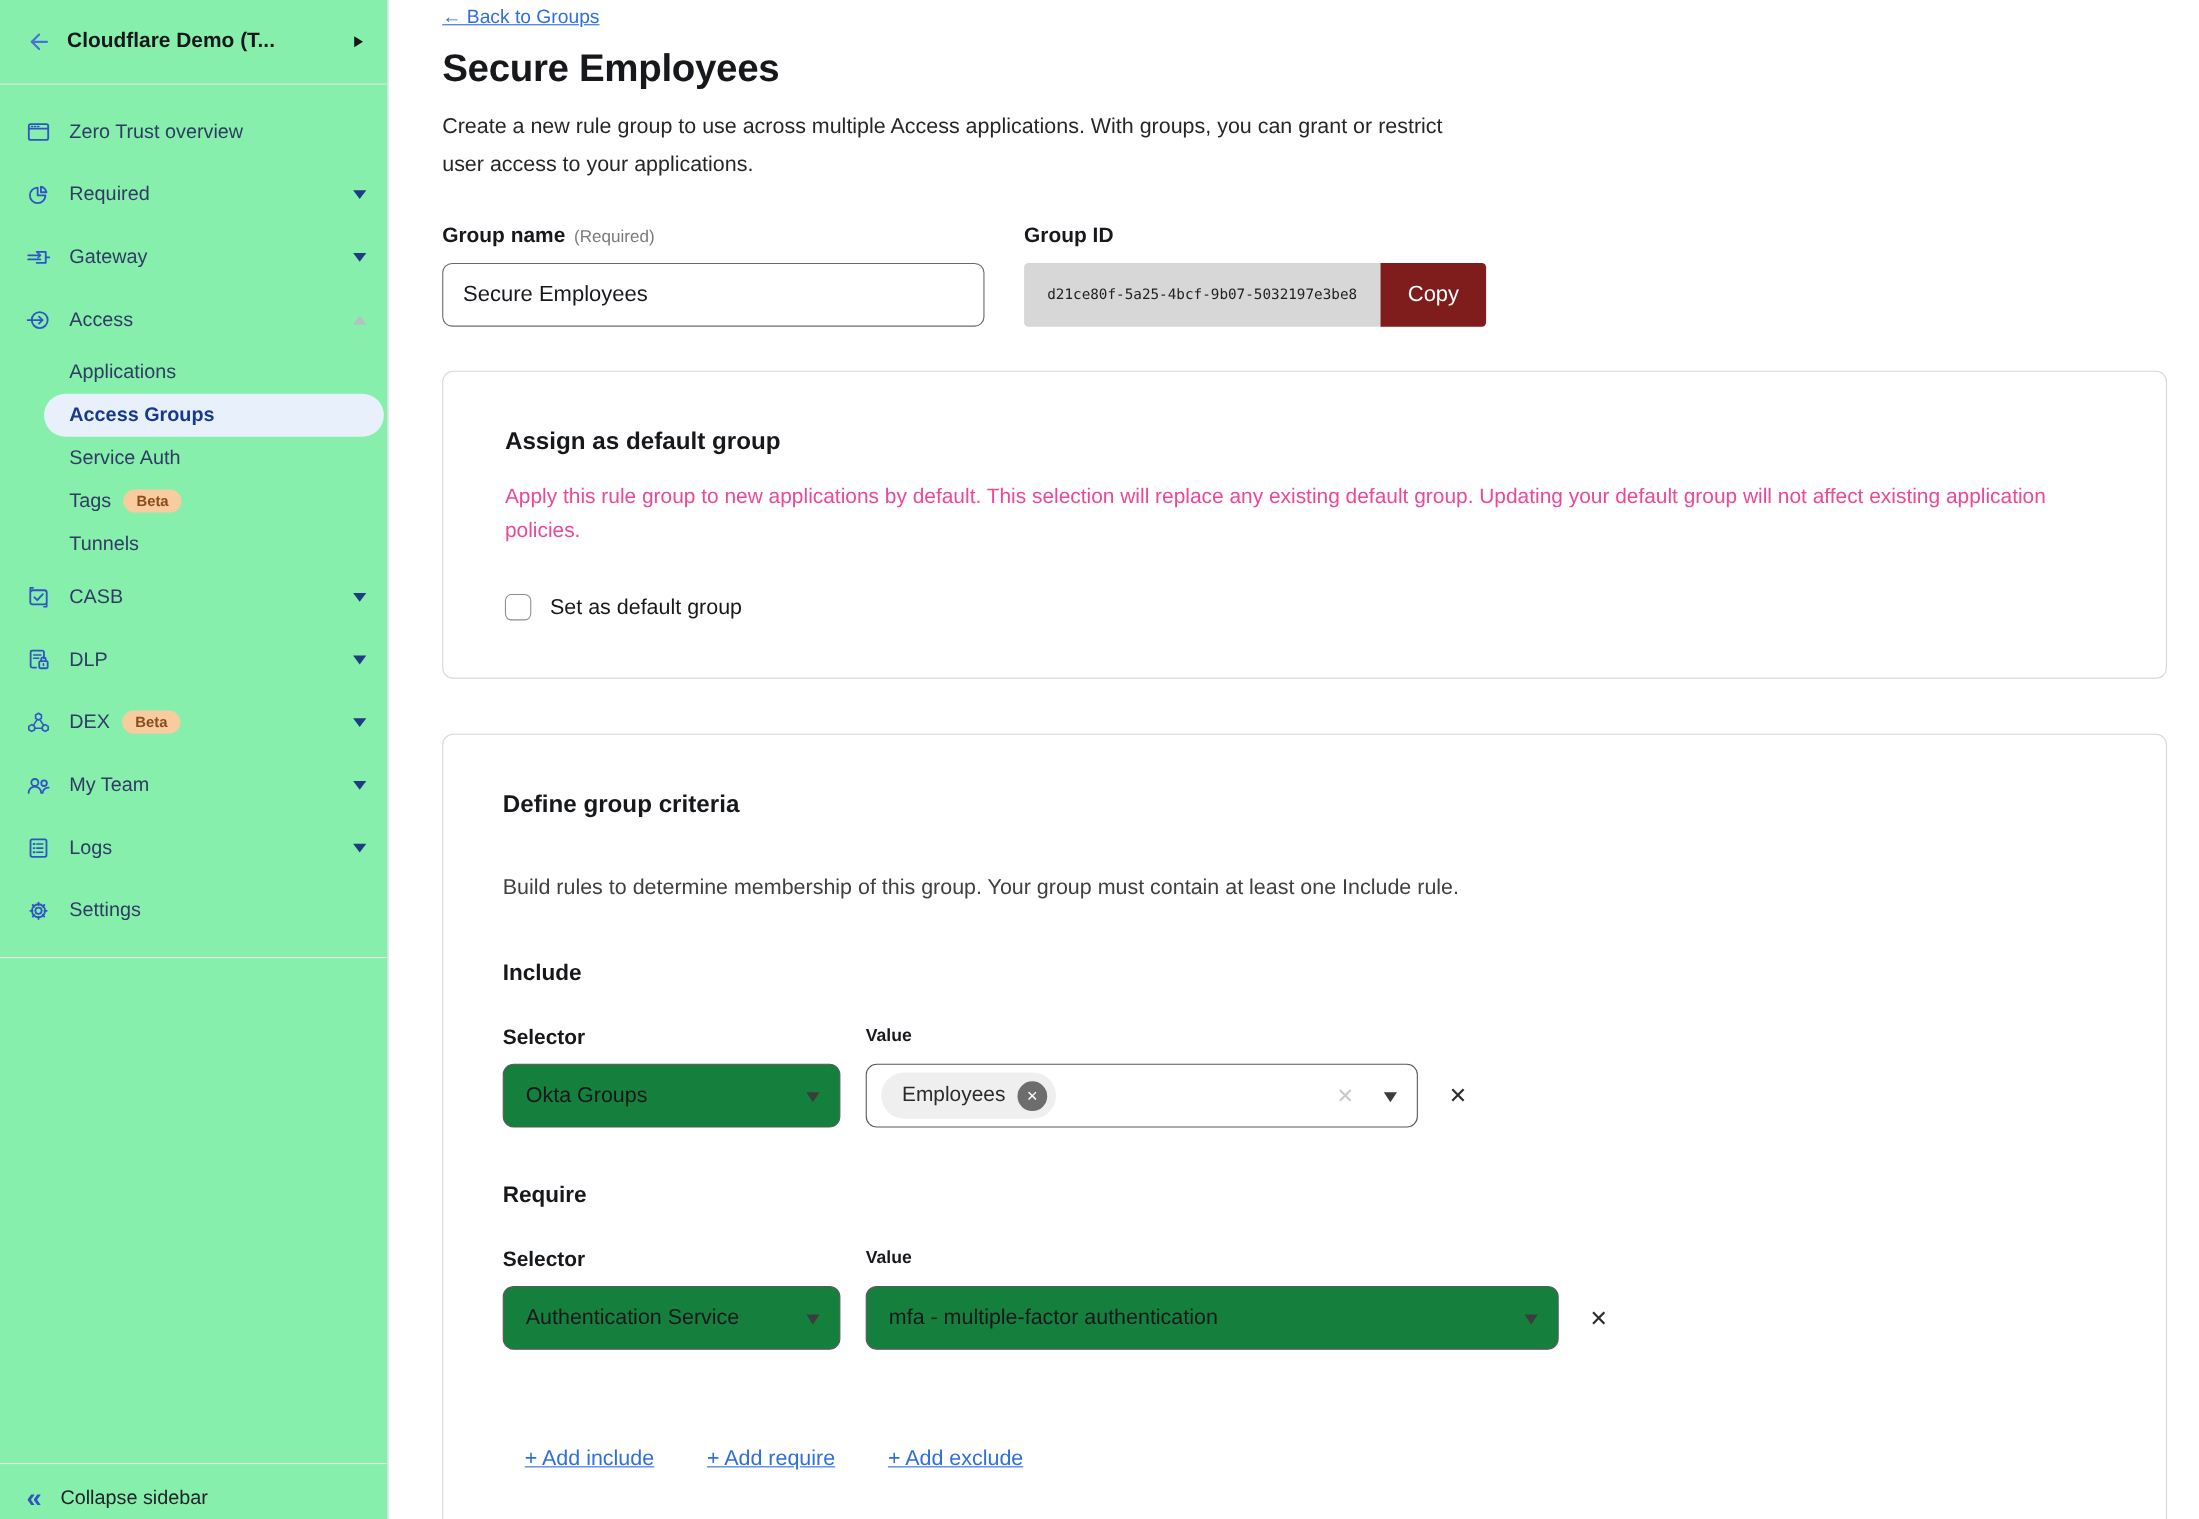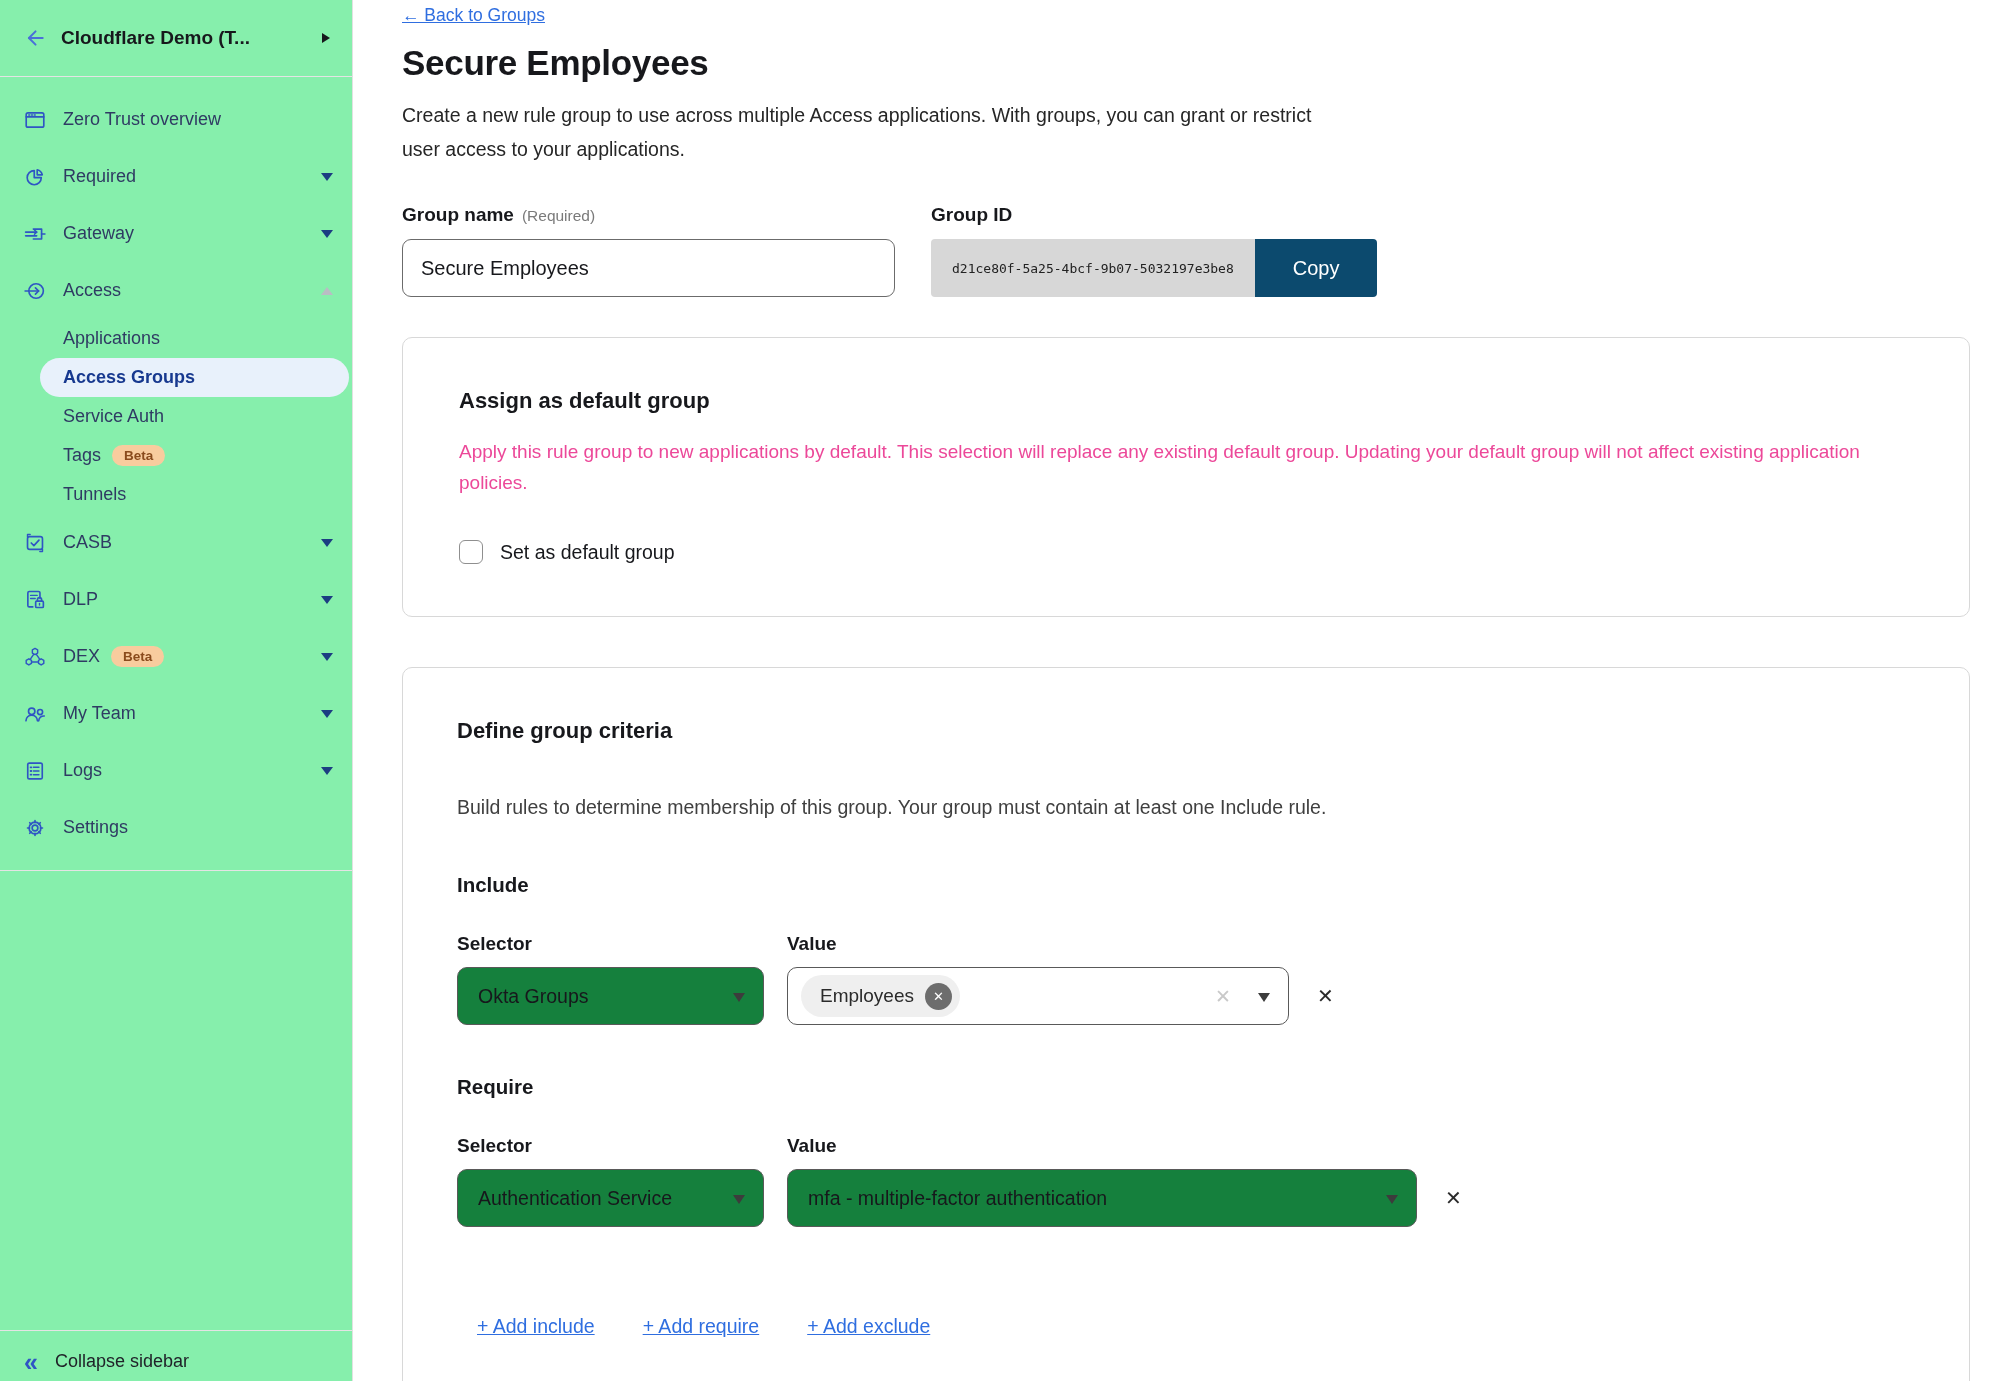--- a/index.html
+++ b/index.html
@@ -32,34 +32,34 @@
   .main{position:absolute;left:402px;top:0;width:1568px;}
   .back-link{display:inline-block;margin-top:5px;color:#2f6ee0;font-size:17.5px;text-decoration:underline;cursor:pointer;}
   .page-title{margin:17px 0 0;font-size:35px;font-weight:700;color:#17181c;letter-spacing:-.3px;}
   .page-sub{margin-top:15px;font-size:19.5px;line-height:34px;color:#262626;max-width:945px;}
   .form-row{display:flex;gap:36px;margin-top:38px;}
   .field-label{font-size:19px;font-weight:700;color:#17181c;}
   .req{font-size:15.5px;color:#7a7a7a;font-weight:400;margin-left:8px;}
   .text-input{display:block;margin-top:13px;width:493px;height:58px;border:1.5px solid #6b6b6b;border-radius:9px;font-size:20px;padding:0 18px;color:#17181c;box-sizing:border-box;font-family:"Liberation Sans",sans-serif;outline:none;background:#fff;}
   .groupid-bar{margin-top:13px;display:flex;height:58px;}
   .groupid-value{background:#d7d7d7;display:flex;align-items:center;padding:0 21px;font-family:"DejaVu Sans Mono",monospace;font-size:13px;color:#222;border-radius:4px 0 0 4px;white-space:nowrap;}
-  .copy-btn{background:#0c4a6e;color:#fff;border:none;font-size:20px;padding:0 38px;border-radius:0 4px 4px 0;cursor:pointer;font-family:"Liberation Sans",sans-serif;}
+  .copy-btn{background:#7f1d1d;color:#fff;border:none;font-size:20px;padding:0 25px;border-radius:0 4px 4px 0;cursor:pointer;font-family:"Liberation Sans",sans-serif;}
   .card{border:1px solid #d8d8d8;border-radius:10px;background:#fff;width:1568px;box-sizing:border-box;}
   .card1{margin-top:40px;height:280px;padding:50px 56px;}
   .card-title{font-size:22px;font-weight:700;color:#17181c;}
   .card-desc{margin-top:22px;font-size:19px;line-height:31px;color:#ec4899;max-width:1420px;}
   .check-row{margin-top:42px;display:flex;align-items:center;gap:17px;cursor:pointer;}
   .checkbox{width:24px;height:24px;border:1.5px solid #8f8f8f;border-radius:6px;background:#fff;box-sizing:border-box;}
   .check-label{font-size:19.5px;color:#17181c;}
   .card2{margin-top:50px;height:770px;padding:50px 54px;}
   .card2 .card-desc{margin-top:48px;color:#404040;font-size:19.5px;}
   .crit-heading{margin-top:50px;font-size:20.5px;font-weight:700;color:#17181c;}
   .crit-labels{margin-top:36px;display:flex;gap:23px;}
   .crit-labels .l1{width:307px;font-size:19px;font-weight:700;}
-  .crit-labels .l2{font-size:19px;font-weight:700;}
+  .crit-labels .l2{font-size:16px;font-weight:700;}
   .crit-row{margin-top:12px;display:flex;gap:23px;align-items:center;}
   .select{position:relative;width:307px;height:58px;border:1.5px solid #595959;border-radius:10px;display:flex;align-items:center;padding:0 44px 0 20px;font-size:19.5px;color:#17181c;box-sizing:border-box;cursor:pointer;background:#15803d;}
   .select .sel-caret{position:absolute;right:18px;top:25px;width:0;height:0;border-top:9px solid #3c3c3c;border-left:6.5px solid transparent;border-right:6.5px solid transparent;}
   .select.wide{width:630px;}
   .value-box{position:relative;width:502px;height:58px;border:1.5px solid #595959;border-radius:10px;display:flex;align-items:center;padding:0 80px 0 13px;box-sizing:border-box;cursor:pointer;background:#fff;}
   .chip{background:#efefef;border-radius:22px;height:42px;display:flex;align-items:center;gap:11px;padding:0 8px 0 19px;font-size:19px;font-weight:500;color:#2b2b2b;}
   .chip-x{width:27px;height:27px;border-radius:50%;background:#6d6d6d;color:#fff;font-size:13px;display:flex;align-items:center;justify-content:center;cursor:pointer;}
   .clear-x{position:absolute;right:57px;top:17px;color:#c9c9c9;font-size:19px;cursor:pointer;}
   .value-caret{position:absolute;right:18px;top:25px;width:0;height:0;border-top:9px solid #3c3c3c;border-left:6.5px solid transparent;border-right:6.5px solid transparent;}
   .row-remove{font-size:20px;color:#2b2b2b;margin-left:5px;cursor:pointer;}

